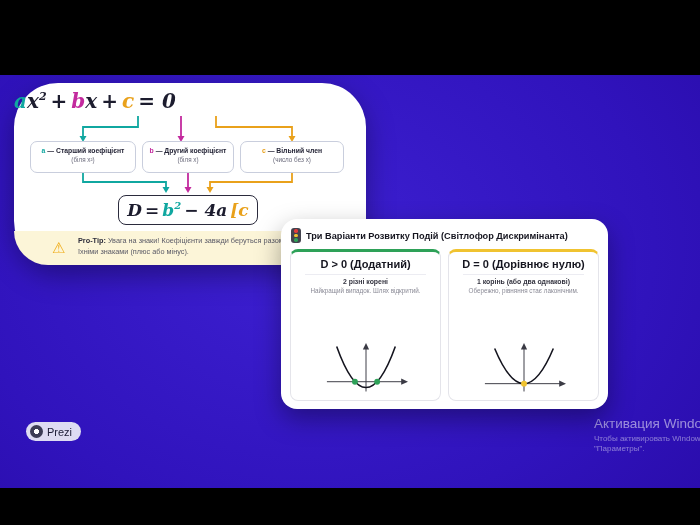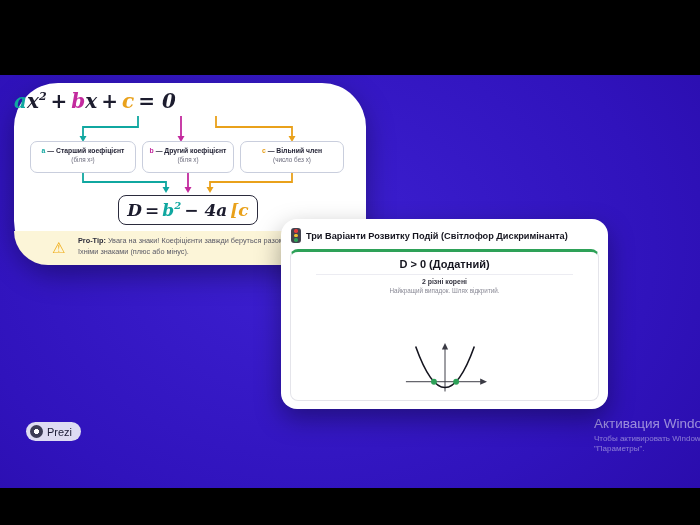--- a/index.html
+++ b/index.html
@@ -162,20 +162,34 @@
           <line class="axis" x1="4" y1="40" x2="81" y2="40"></line>
             <polygon class="axis-head" points="80,36.8 87,40 80,43.2"></polygon>
           <line class="axis" x1="44" y1="50" x2="44" y2="6"></line>
             <polygon class="axis-head" points="40.8,7 44,0.5 47.2,7"></polygon>
           <path class="parab" d="M14,4 Q44,88 74,4"></path>
           <circle class="dot" cx="32.7" cy="40" r="3"></circle>
           <circle class="dot" cx="55.4" cy="40" r="3"></circle>
         </svg>
       </div>
 
+      <div class="col" style="--accent: #f0c330;">
+        <div class="col-h">D = 0 (Дорівнює нулю)</div>
+        <div class="col-div"></div>
+        <div class="col-roots">1 корінь (або два однакові)</div>
+        <div class="col-desc">Обережно, рівняння стає лаконічним.</div>
+        <svg width="86" height="54" viewBox="0 0 88 54">
+          <line class="axis" x1="4" y1="42" x2="81" y2="42"></line>
+            <polygon class="axis-head" points="80,38.8 87,42 80,45.2"></polygon>
+          <line class="axis" x1="44" y1="50" x2="44" y2="6"></line>
+            <polygon class="axis-head" points="40.8,7 44,0.5 47.2,7"></polygon>
+          <path class="parab" d="M14,6 Q44,78 74,6"></path>
+          <circle class="dot" cx="44" cy="42" r="3"></circle>
+        </svg>
+      </div>
 
 
     </div>
   </div>
 
   <div id="prezi-badge">
     <span id="prezi-logo"></span>
     <span>Prezi</span>
   </div>
 

